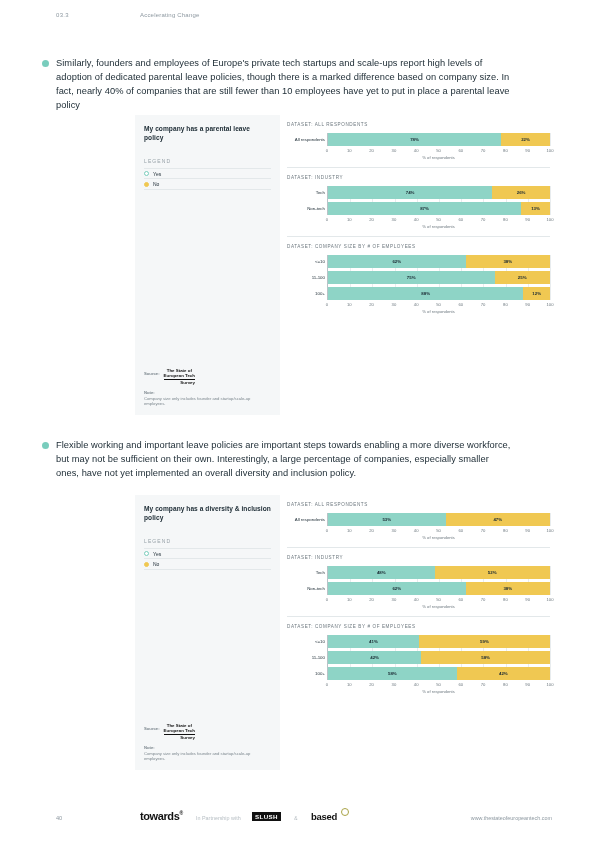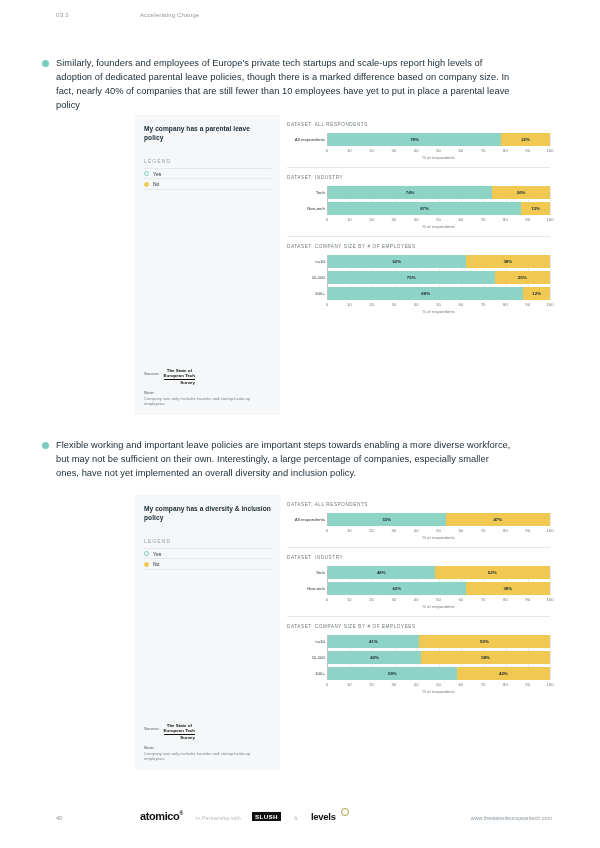--- a/index.html
+++ b/index.html
@@ -518,22 +518,22 @@
               <span class="tick" style="left: 100%;">100</span>
             </div>
             <div class="axis-label">% of respondents</div>
           </div>
         </div>
       </div>
   </div>
 
   <div class="footer">
     <div class="pg-num">40</div>
-    <div class="atomico"><span>atomico</span><sup>®</sup></div>
+    <div class="atomico"><span>towards</span><sup>®</sup></div>
     <div class="inpartner">In Partnership with</div>
     <div class="slush">SLUSH</div>
     <div class="amp">&amp;</div>
-    <div class="orrick">levels</div>
+    <div class="orrick">based</div>
     <div class="orrick-dot"></div>
     <div class="site">www.thestateofeuropeantech.com</div>
   </div>
 
 </div>
 
 </body></html>

